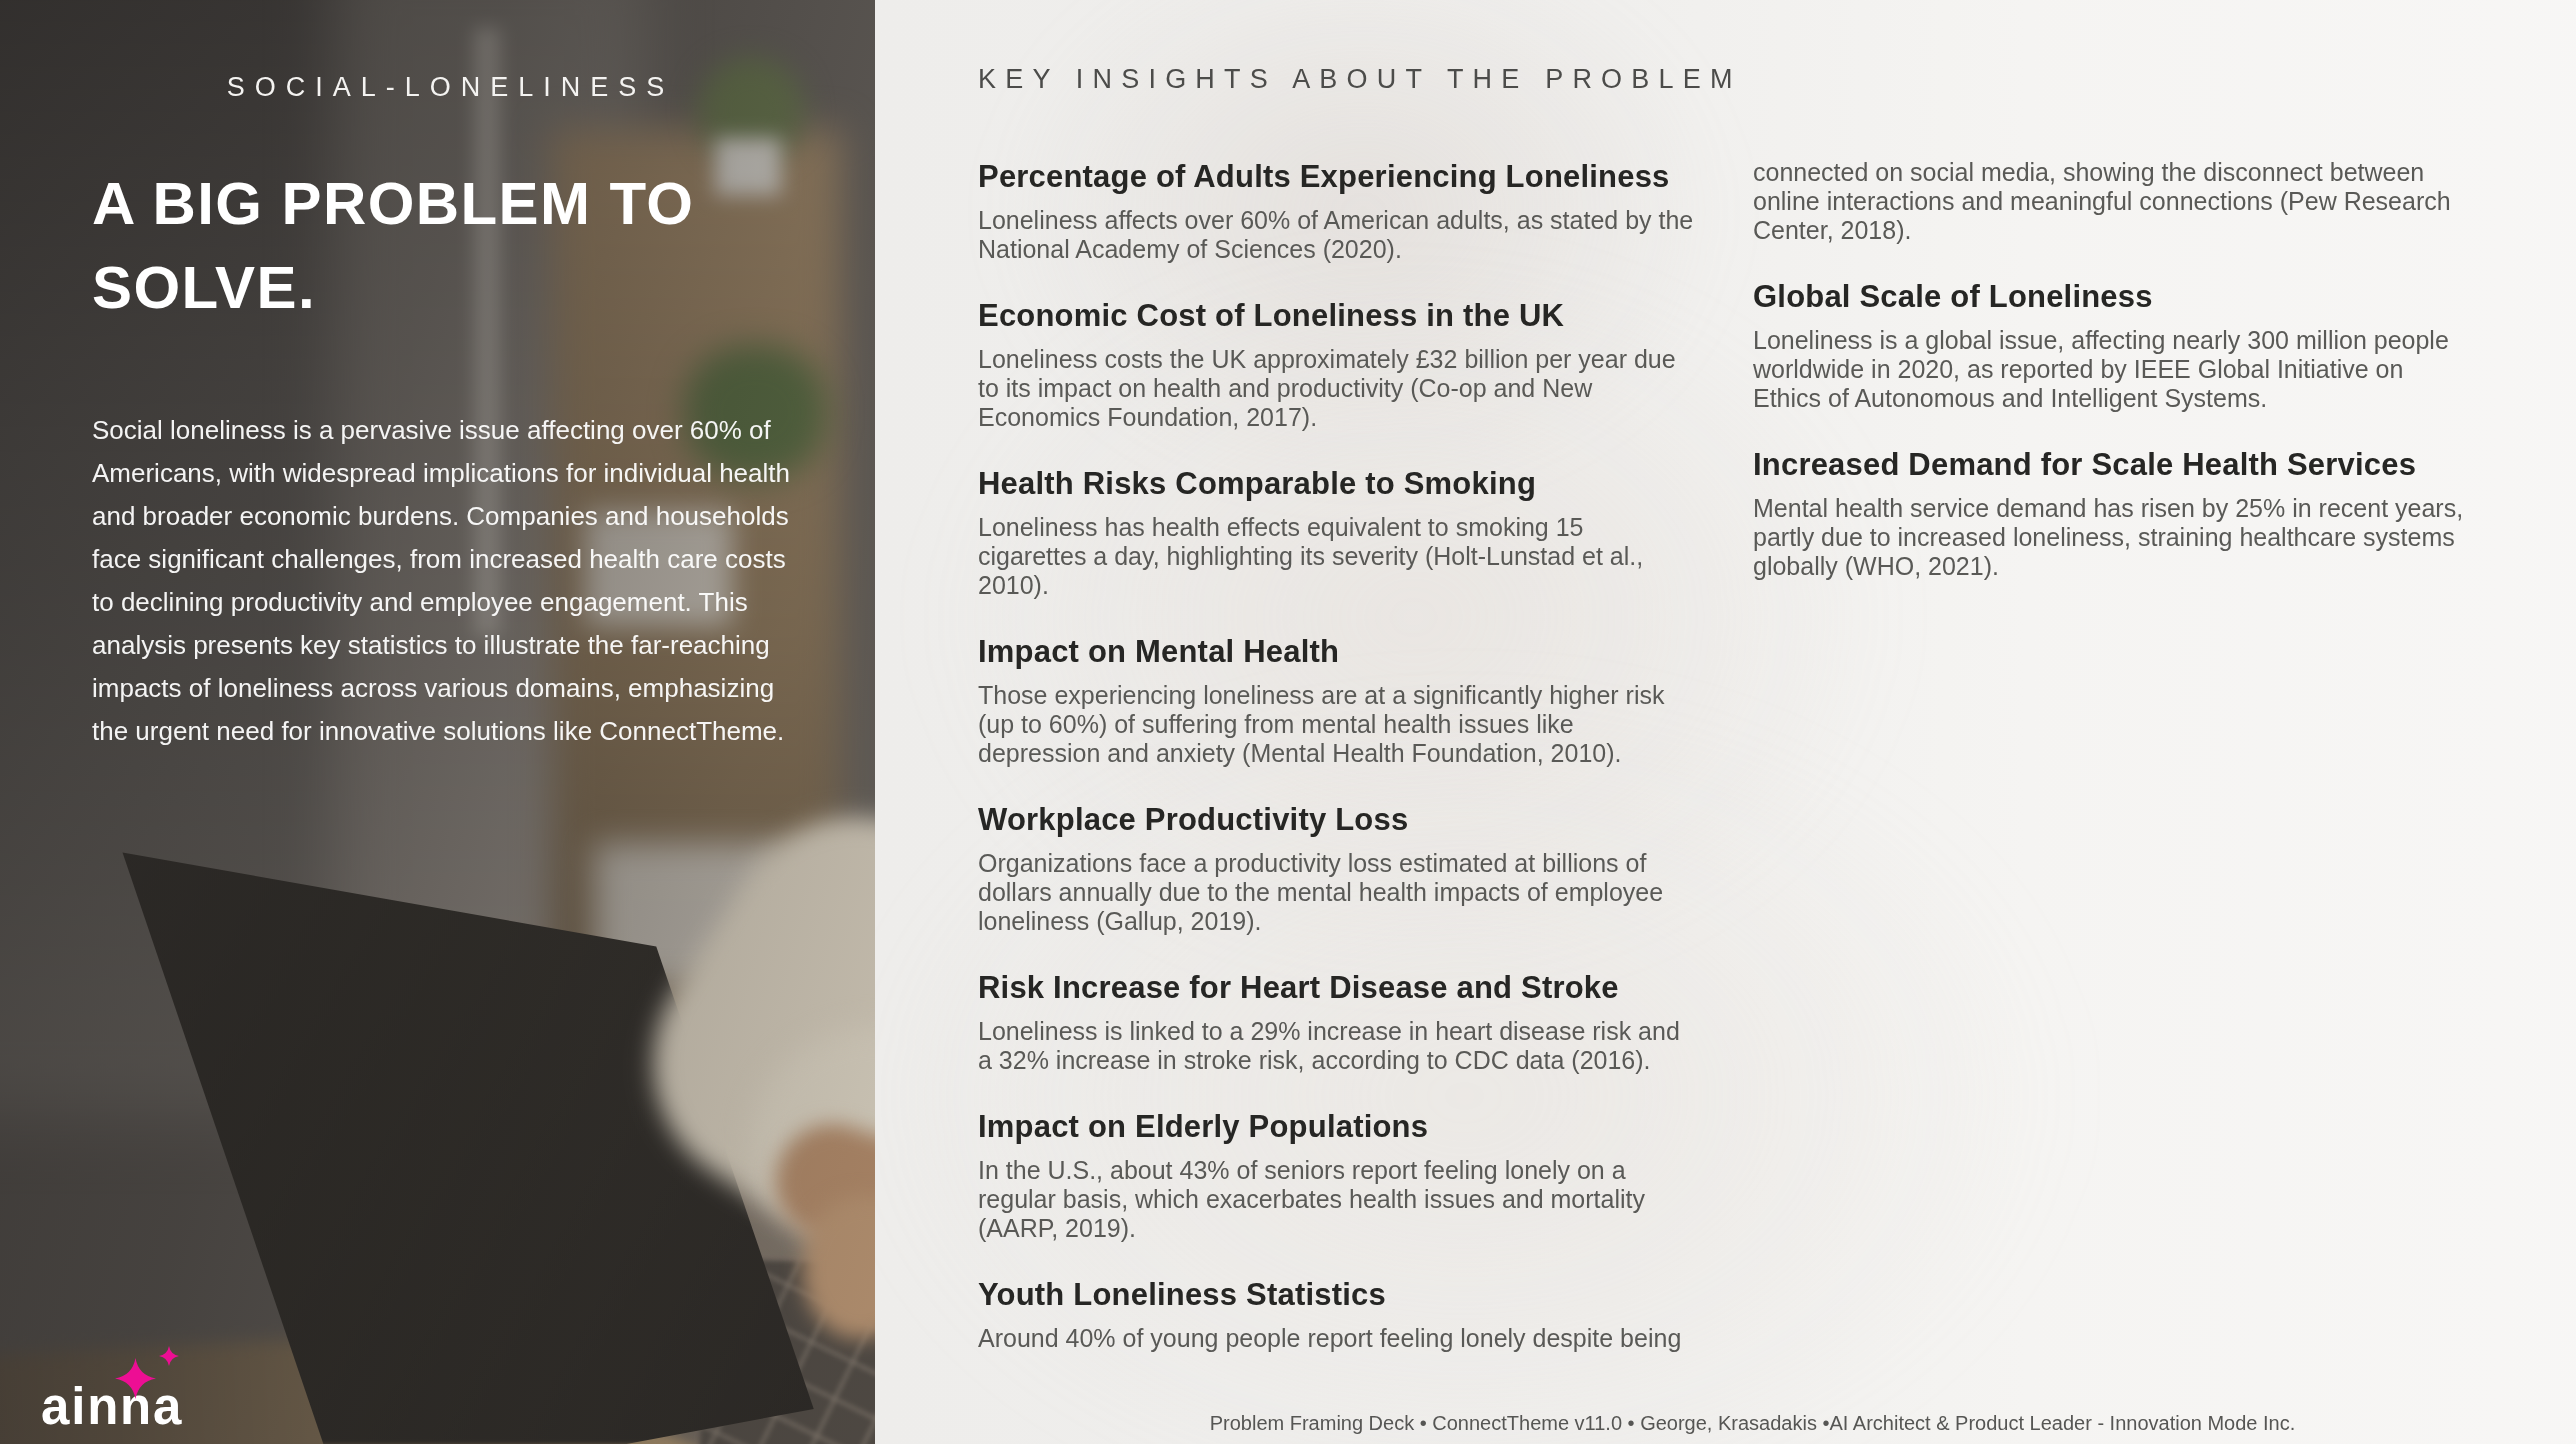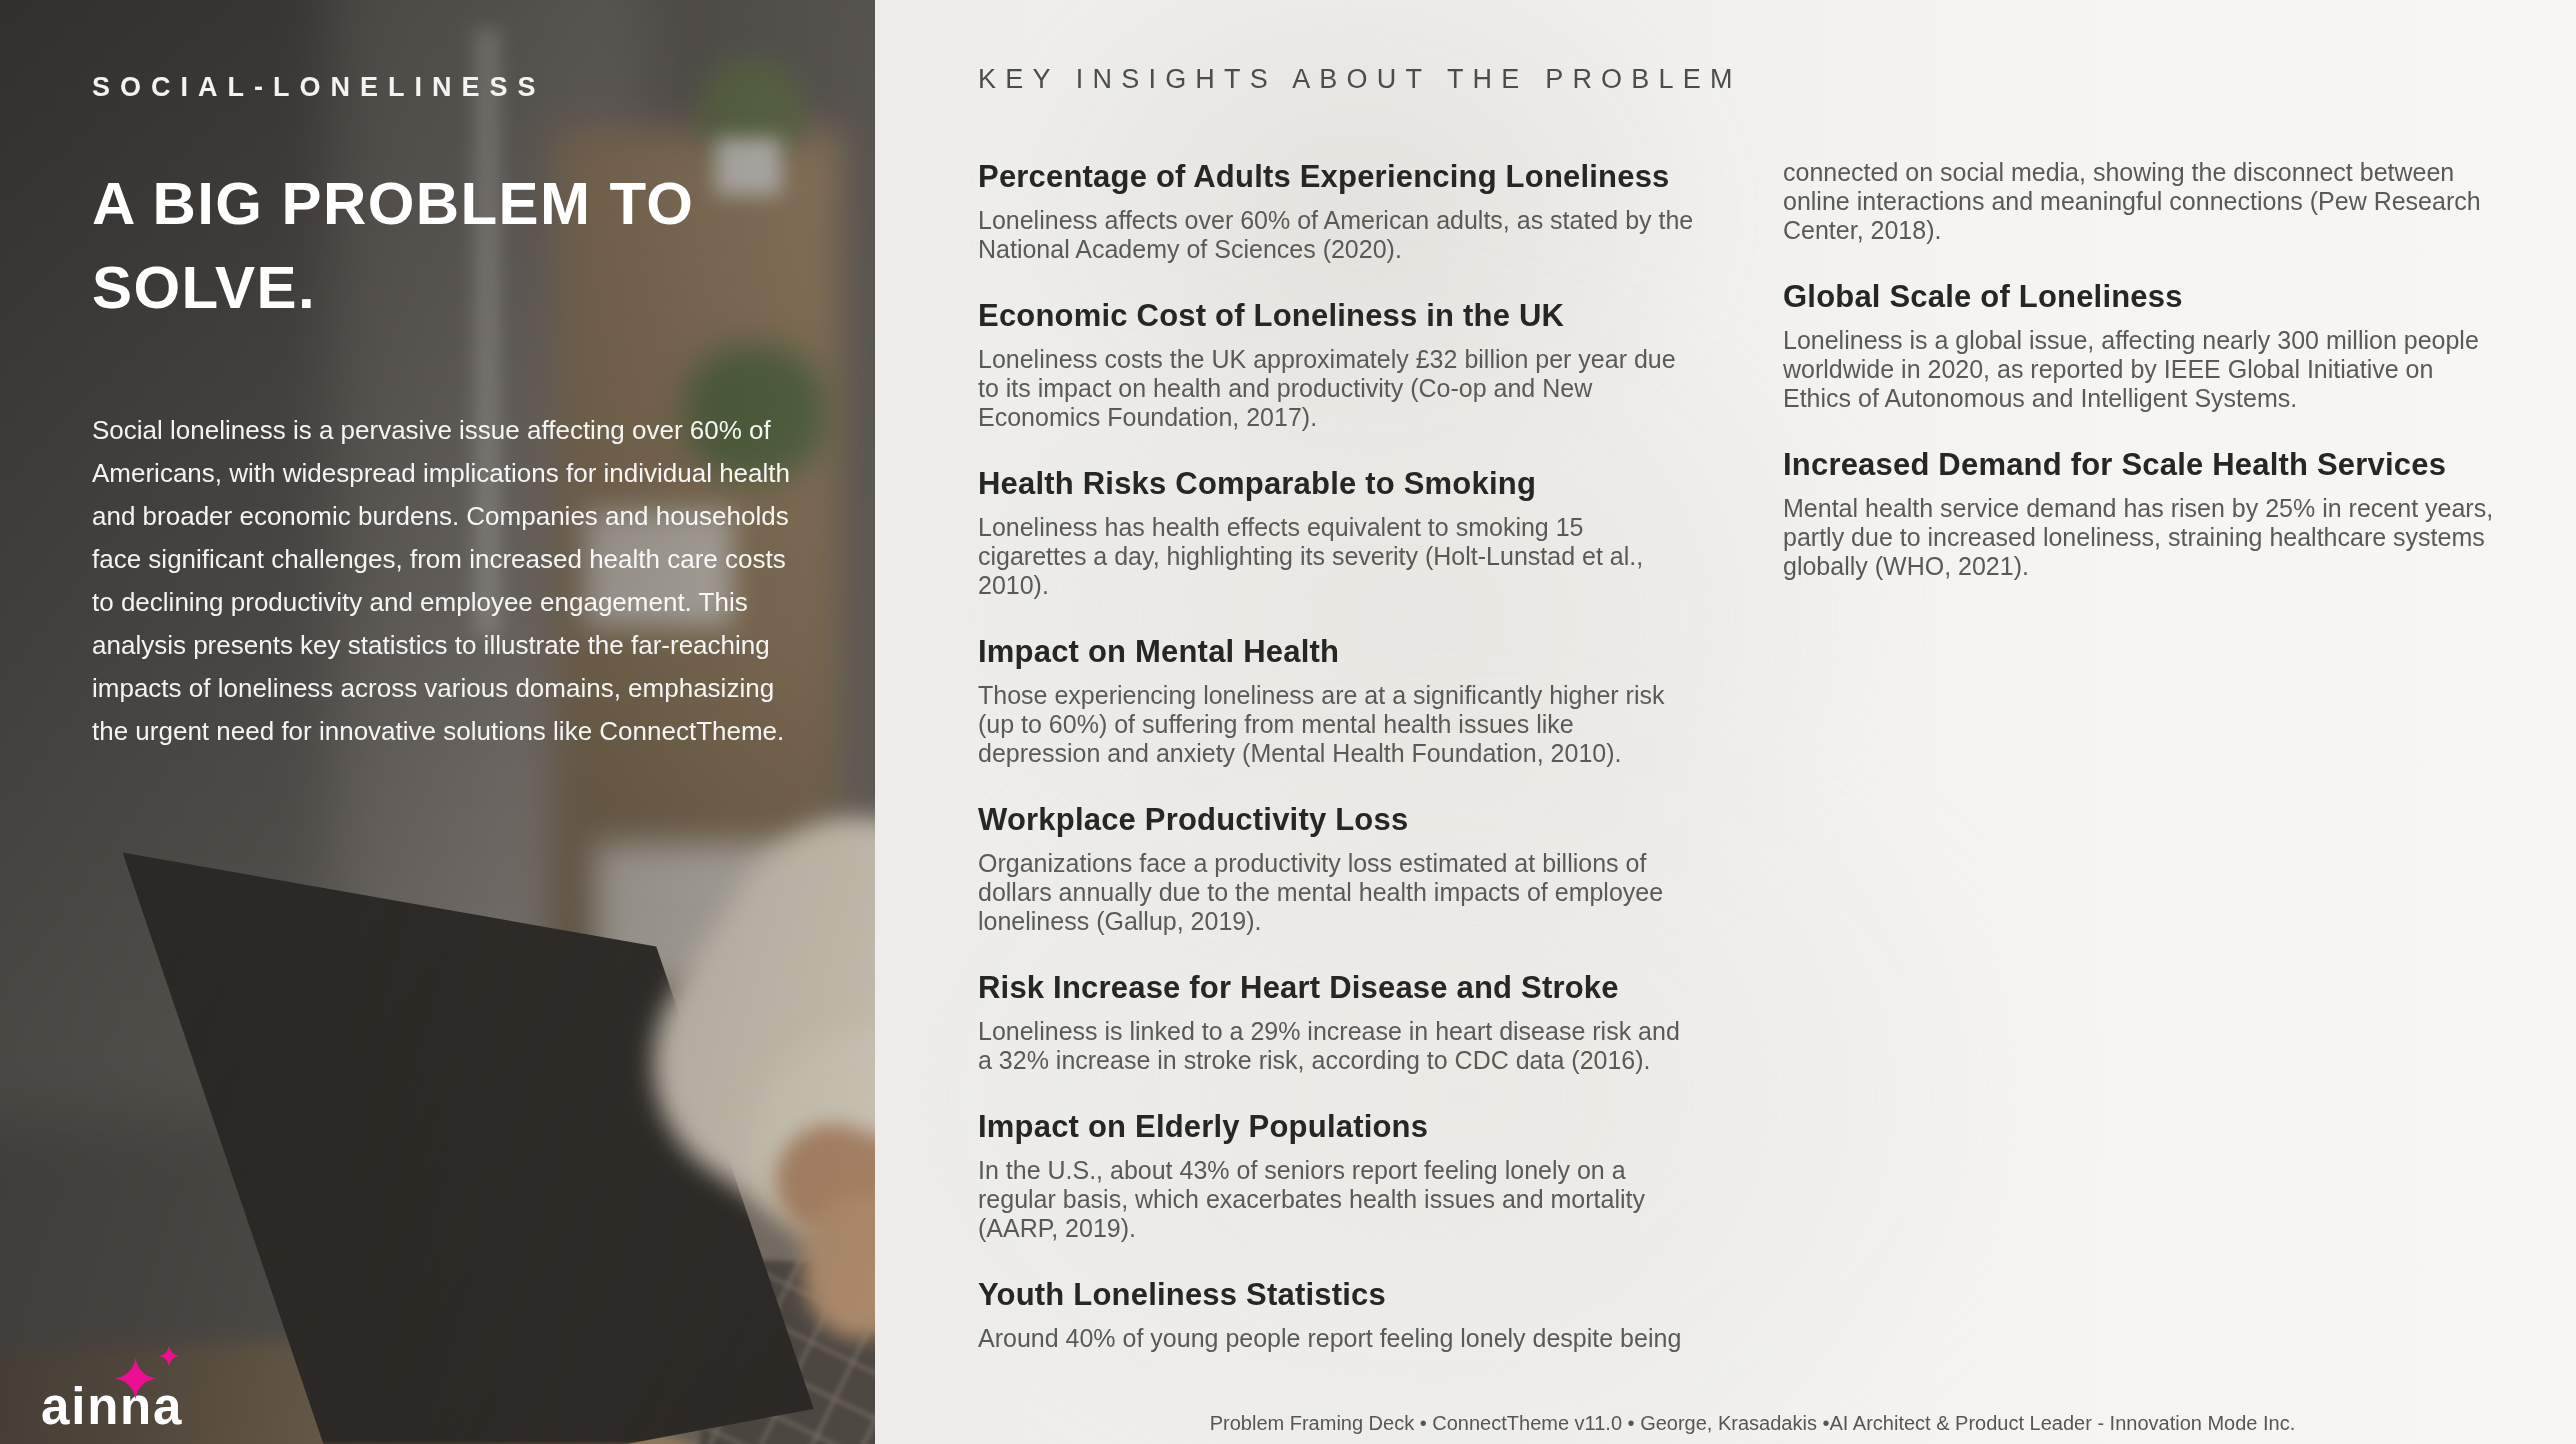--- a/index.html
+++ b/index.html
@@ -71,22 +71,22 @@
                     background: #c09a77; border-radius: 50% 40% 60% 50%; filter: blur(10px); }
   .overlay {
     position: absolute; inset: 0;
     background: linear-gradient(105deg,
       rgba(26,24,23,.62) 0%, rgba(26,24,23,.46) 40%,
       rgba(28,26,24,.22) 75%, rgba(30,28,25,.12) 100%);
   }
 
   .left-content { position: absolute; left: 92px; top: 72px; width: 717px; color: #fff; }
   .eyebrow {
-    font-size: 27px; font-weight: 700; letter-spacing: 10px;
-    color: #f4f3f1; white-space: nowrap;
+    font-size: 27px; font-weight: 400; letter-spacing: 10px;
+    color: #f4f3f1; white-space: nowrap; text-align: center;
   }
   .title {
     margin: 59px 0 0 0;
     font-size: 60px; line-height: 84px; font-weight: 700;
     letter-spacing: 1.4px; color: #ffffff;
   }
   .desc {
     margin: 79px 0 0 0;
     font-size: 26px; line-height: 43px;
     color: rgba(255,255,255,.94);
@@ -117,21 +117,21 @@
          filter: blur(39px); }
   .fb3 { left: 0px; top: 700px; width: 1179px; height: 792px;
          background: radial-gradient(ellipse at center, rgba(228,221,214,.34), transparent 72%);
          filter: blur(42px); }
 
   .rp-header {
     position: absolute; left: 103px; top: 64px; margin: 0;
     font-size: 27px; font-weight: 500; letter-spacing: 9.2px;
     color: #4c4c4a; white-space: nowrap;
   }
-  .columns { position: absolute; left: 103px; top: 158px; display: flex; gap: 88px; }
+  .columns { position: absolute; left: 103px; top: 158px; display: flex; gap: 58px; }
   .col { width: 717px; }
   .insight { margin-bottom: 33px; }
   .insight h3 {
     margin: 0 0 11px 0;
     font-size: 31px; line-height: 37px; font-weight: 700;
     color: #262624; letter-spacing: 0.2px;
   }
   .insight p, .insight-continuation {
     margin: 0;
     font-size: 25px; line-height: 29px;

